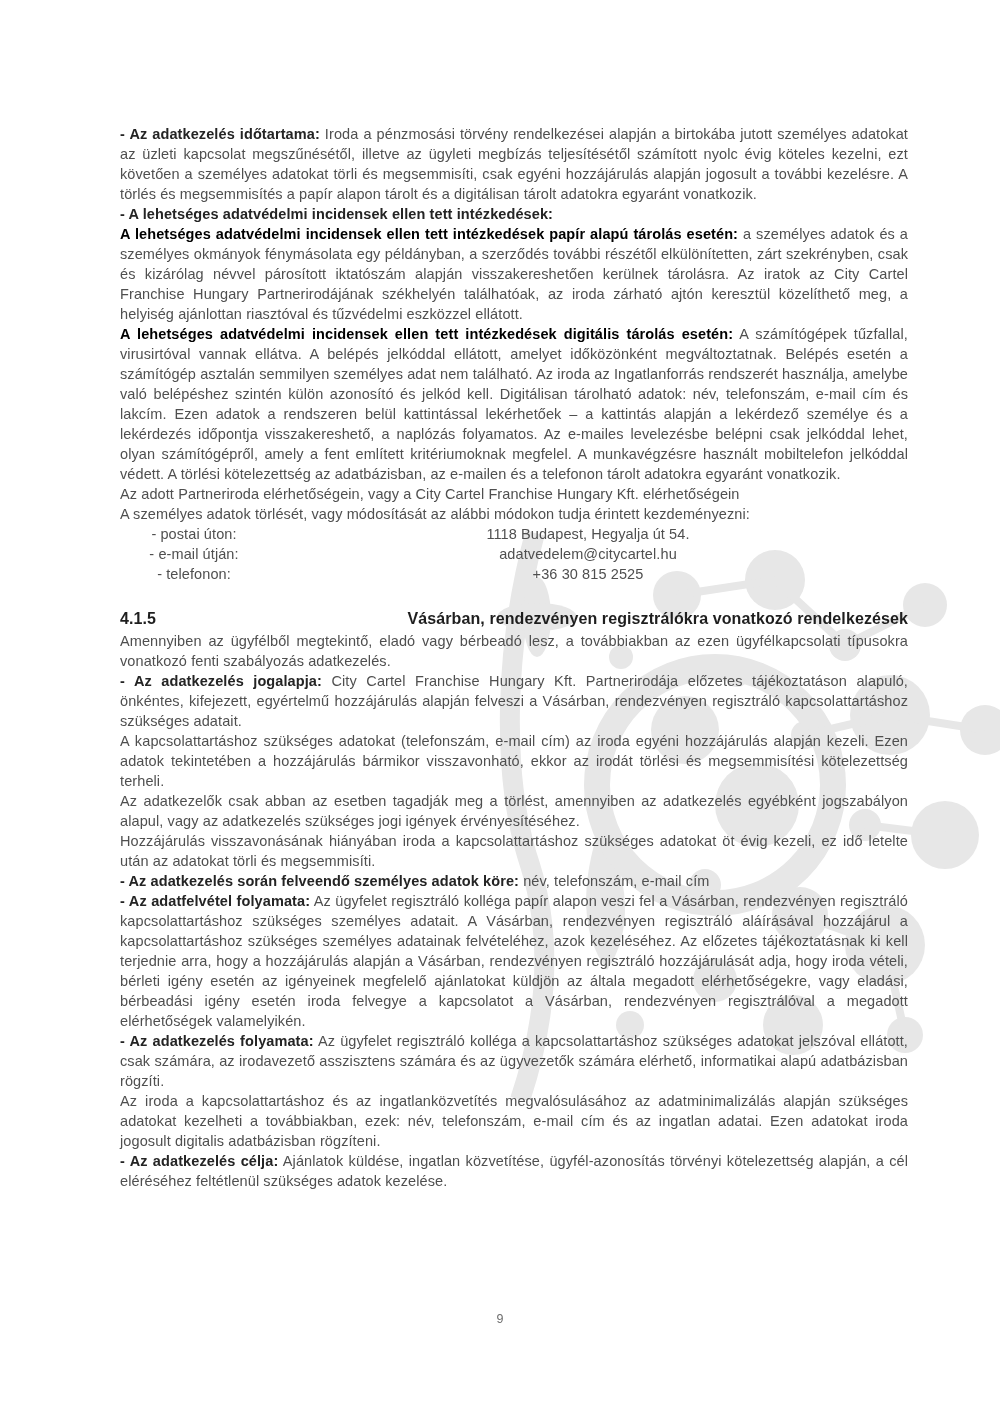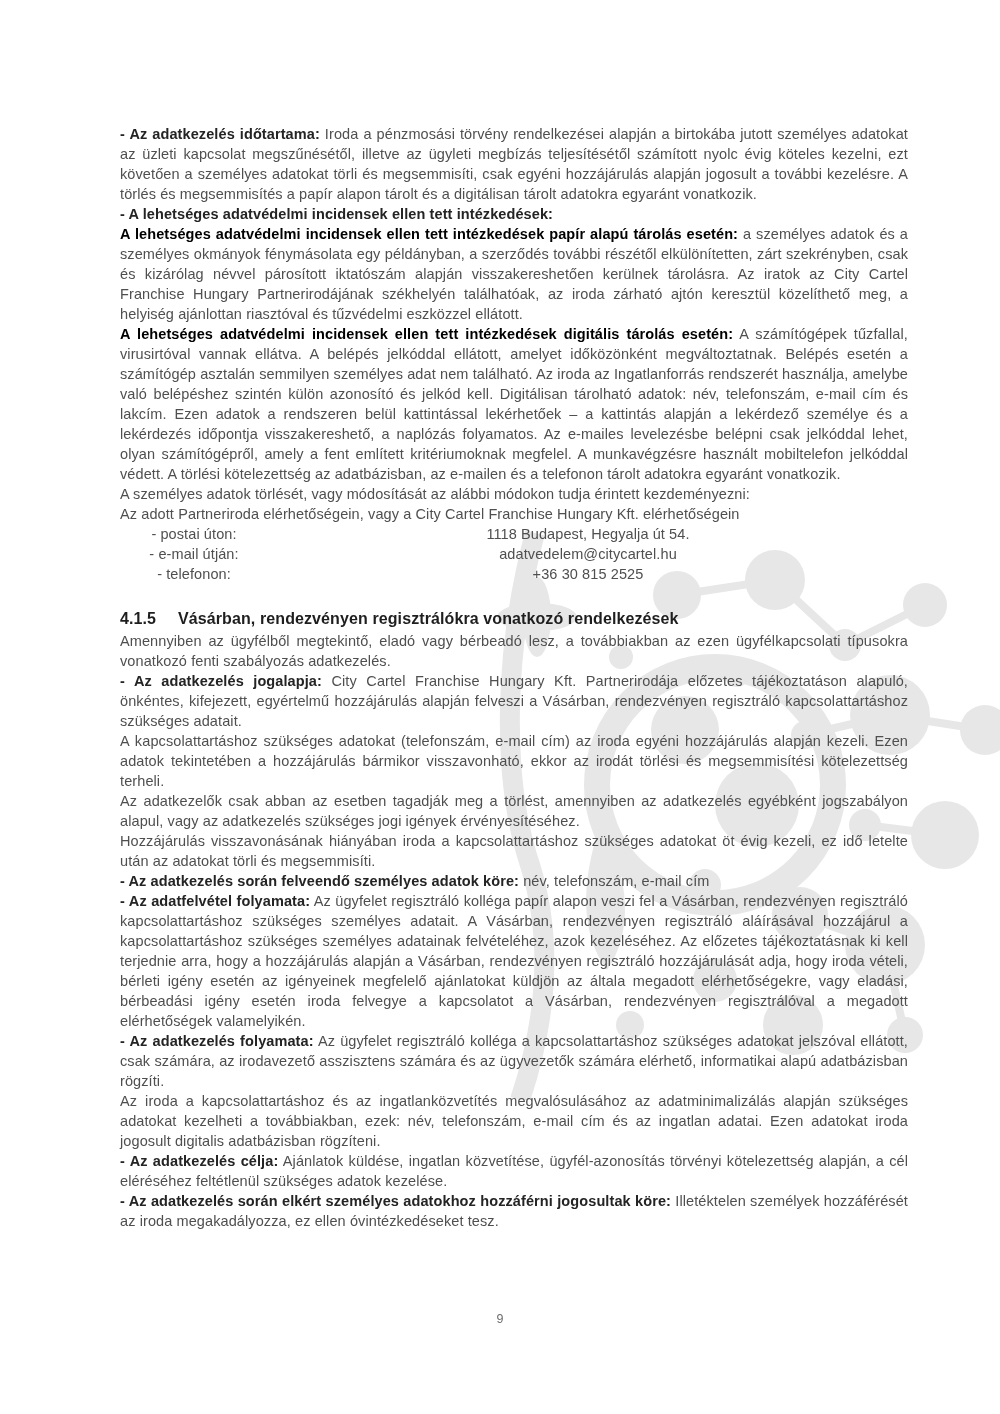--- a/index.html
+++ b/index.html
@@ -32,20 +32,21 @@
   .lead-b{font-weight:bold;color:#242424;}
   .lead-bi{font-weight:bold;color:#000000;}
   .contact-row{display:flex;text-align:center;}
   .c-label{width:148px;flex:0 0 148px;}
   .c-value{flex:1;}
   .heading{
     display:flex;align-items:baseline;
     margin-top:25px;margin-bottom:2px;
     font-weight:bold;color:#1e1e1e;font-size:16px;
     text-align:left;
+    justify-content:space-between;
   }
   .h-num{width:58px;flex:0 0 58px;}
   .footer{
     position:absolute;left:0;right:0;top:1312px;
     text-align:center;z-index:1;
     font-size:12.5px;color:#6e6e6e;
   }
 </style>
 </head>
 <body>
@@ -92,22 +93,22 @@
       <path d="M480,300 L560,310"></path>
       <path d="M415,390 L500,420 L520,510"></path>
     </g>
   </svg>
 
   <main class="content" id="doc-content">
       <p class="para"><strong class="lead-b">- Az adatkezelés időtartama:</strong> Iroda a pénzmosási törvény rendelkezései alapján a birtokába jutott személyes adatokat az üzleti kapcsolat megszűnésétől, illetve az ügyleti megbízás teljesítésétől számított nyolc évig köteles kezelni, ezt követően a személyes adatokat törli és megsemmisíti, csak egyéni hozzájárulás alapján jogosult a további kezelésre. A törlés és megsemmisítés a papír alapon tárolt és a digitálisan tárolt adatokra egyaránt vonatkozik.</p>
       <p class="para"><strong class="lead-b">- A lehetséges adatvédelmi incidensek ellen tett intézkedések:</strong></p>
       <p class="para"><strong class="lead-bi">A lehetséges adatvédelmi incidensek ellen tett intézkedések papír alapú tárolás esetén:</strong> a személyes adatok és a személyes okmányok fénymásolata egy példányban, a szerződés további részétől elkülönítetten, zárt szekrényben, csak és kizárólag névvel párosított iktatószám alapján visszakereshetően kerülnek tárolásra. Az iratok az City Cartel Franchise Hungary Partnerirodájának székhelyén találhatóak, az iroda zárható ajtón keresztül közelíthető meg, a helyiség ajánlottan riasztóval és tűzvédelmi eszközzel ellátott.</p>
       <p class="para"><strong class="lead-bi">A lehetséges adatvédelmi incidensek ellen tett intézkedések digitális tárolás esetén:</strong> A számítógépek tűzfallal, virusirtóval vannak ellátva. A belépés jelkóddal ellátott, amelyet időközönként megváltoztatnak. Belépés esetén a számítógép asztalán semmilyen személyes adat nem található. Az iroda az Ingatlanforrás rendszerét használja, amelybe való belépéshez szintén külön azonosító és jelkód kell. Digitálisan tárolható adatok: név, telefonszám, e-mail cím és lakcím. Ezen adatok a rendszeren belül kattintással lekérhetőek – a kattintás alapján a lekérdező személye és a lekérdezés időpontja visszakereshető, a naplózás folyamatos. Az e-mailes levelezésbe belépni csak jelkóddal lehet, olyan számítógépről, amely a fent említett kritériumoknak megfelel. A munkavégzésre használt mobiltelefon jelkóddal védett. A törlési kötelezettség az adatbázisban, az e-mailen és a telefonon tárolt adatokra egyaránt vonatkozik.</p>
+      <p class="para">Az adott Partneriroda elérhetőségein, vagy a City Cartel Franchise Hungary Kft. elérhetőségein</p>
       <p class="para">A személyes adatok törlését, vagy módosítását az alábbi módokon tudja érintett kezdeményezni:</p>
-      <p class="para">Az adott Partneriroda elérhetőségein, vagy a City Cartel Franchise Hungary Kft. elérhetőségein</p>
       <div class="contact-row">
         <span class="c-label">- postai úton:</span>
         <span class="c-value">1118 Budapest, Hegyalja út 54.</span>
       </div>
       <div class="contact-row">
         <span class="c-label">- e-mail útján:</span>
         <span class="c-value">adatvedelem@citycartel.hu</span>
       </div>
       <div class="contact-row">
         <span class="c-label">- telefonon:</span>
@@ -120,20 +121,19 @@
       <p class="para">Amennyiben az ügyfélből megtekintő, eladó vagy bérbeadó lesz, a továbbiakban az ezen ügyfélkapcsolati típusokra vonatkozó fenti szabályozás adatkezelés.</p>
       <p class="para"><strong class="lead-b">- Az adatkezelés jogalapja:</strong> City Cartel Franchise Hungary Kft. Partnerirodája előzetes tájékoztatáson alapuló, önkéntes, kifejezett, egyértelmű hozzájárulás alapján felveszi a Vásárban, rendezvényen regisztráló kapcsolattartáshoz szükséges adatait.</p>
       <p class="para">A kapcsolattartáshoz szükséges adatokat (telefonszám, e-mail cím) az iroda egyéni hozzájárulás alapján kezeli. Ezen adatok tekintetében a hozzájárulás bármikor visszavonható, ekkor az irodát törlési és megsemmisítési kötelezettség terheli.</p>
       <p class="para">Az adatkezelők csak abban az esetben tagadják meg a törlést, amennyiben az adatkezelés egyébként jogszabályon alapul, vagy az adatkezelés szükséges jogi igények érvényesítéséhez.</p>
       <p class="para">Hozzájárulás visszavonásának hiányában iroda a kapcsolattartáshoz szükséges adatokat öt évig kezeli, ez idő letelte után az adatokat törli és megsemmisíti.</p>
       <p class="para"><strong class="lead-b">- Az adatkezelés során felveendő személyes adatok köre:</strong> név, telefonszám, e-mail cím</p>
       <p class="para"><strong class="lead-b">- Az adatfelvétel folyamata:</strong> Az ügyfelet regisztráló kolléga papír alapon veszi fel a Vásárban, rendezvényen regisztráló kapcsolattartáshoz szükséges személyes adatait. A Vásárban, rendezvényen regisztráló aláírásával hozzájárul a kapcsolattartáshoz szükséges személyes adatainak felvételéhez, azok kezeléséhez. Az előzetes tájékoztatásnak ki kell terjednie arra, hogy a hozzájárulás alapján a Vásárban, rendezvényen regisztráló hozzájárulását adja, hogy iroda vételi, bérleti igény esetén az igényeinek megfelelő ajánlatokat küldjön az általa megadott elérhetőségekre, vagy eladási, bérbeadási igény esetén iroda felvegye a kapcsolatot a Vásárban, rendezvényen regisztrálóval a megadott elérhetőségek valamelyikén.</p>
       <p class="para"><strong class="lead-b">- Az adatkezelés folyamata:</strong> Az ügyfelet regisztráló kolléga a kapcsolattartáshoz szükséges adatokat jelszóval ellátott, csak számára, az irodavezető asszisztens számára és az ügyvezetők számára elérhető, informatikai alapú adatbázisban rögzíti.</p>
       <p class="para">Az iroda a kapcsolattartáshoz és az ingatlanközvetítés megvalósulásához az adatminimalizálás alapján szükséges adatokat kezelheti a továbbiakban, ezek: név, telefonszám, e-mail cím és az ingatlan adatai. Ezen adatokat iroda jogosult digitalis adatbázisban rögzíteni.</p>
       <p class="para"><strong class="lead-b">- Az adatkezelés célja:</strong> Ajánlatok küldése, ingatlan közvetítése, ügyfél-azonosítás törvényi kötelezettség alapján, a cél eléréséhez feltétlenül szükséges adatok kezelése.</p>
-      <p class="para"><strong class="lead-b">- Az adatkezelés során elkért személyes adatokhoz hozzáférni jogosultak köre:</strong> Illetéktelen személyek hozzáférését az iroda megakadályozza, ez ellen óvintézkedéseket tesz.</p>
     </main>
 
   <div class="footer">
     <span>9</span>
   </div>
 
 </div>
 
 </body></html>

